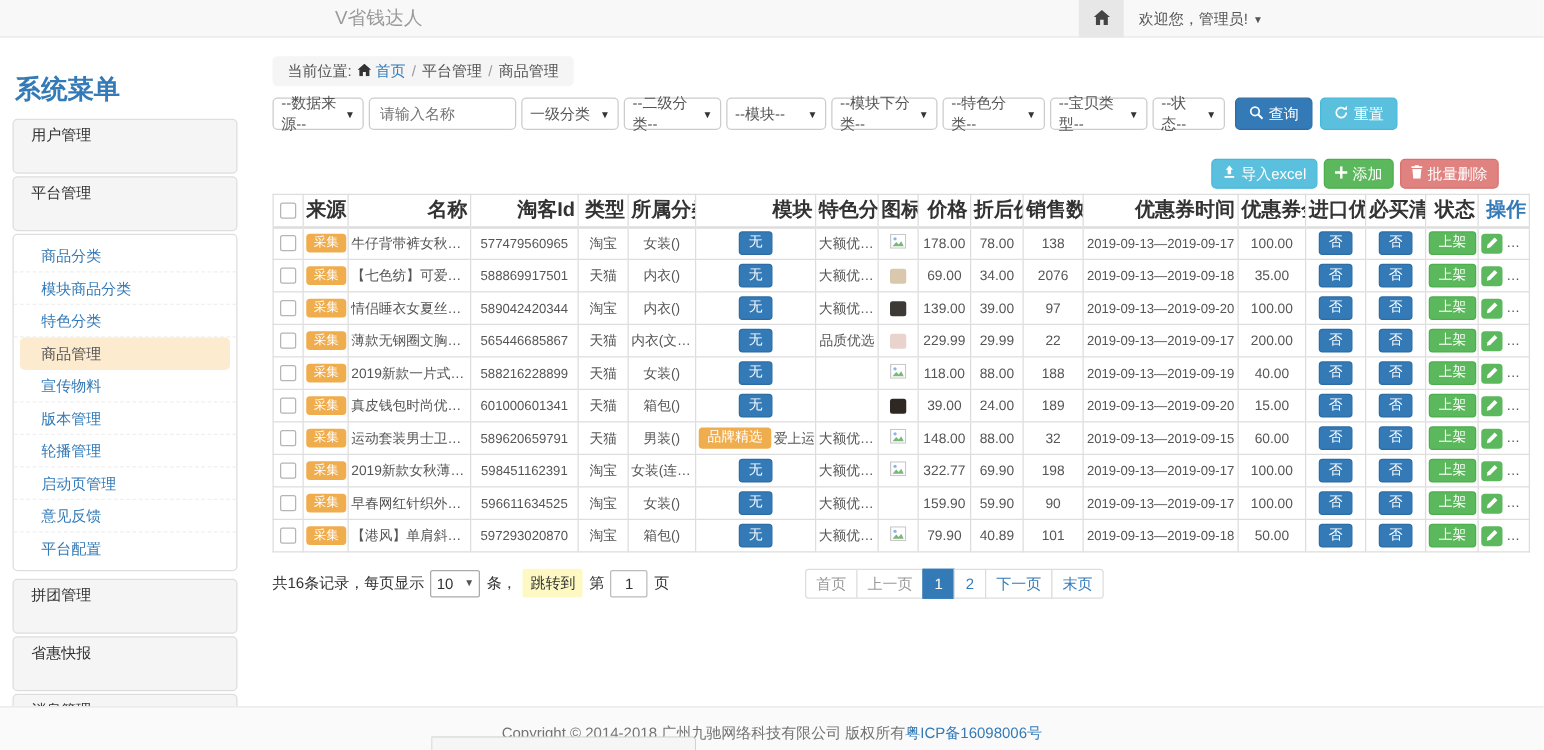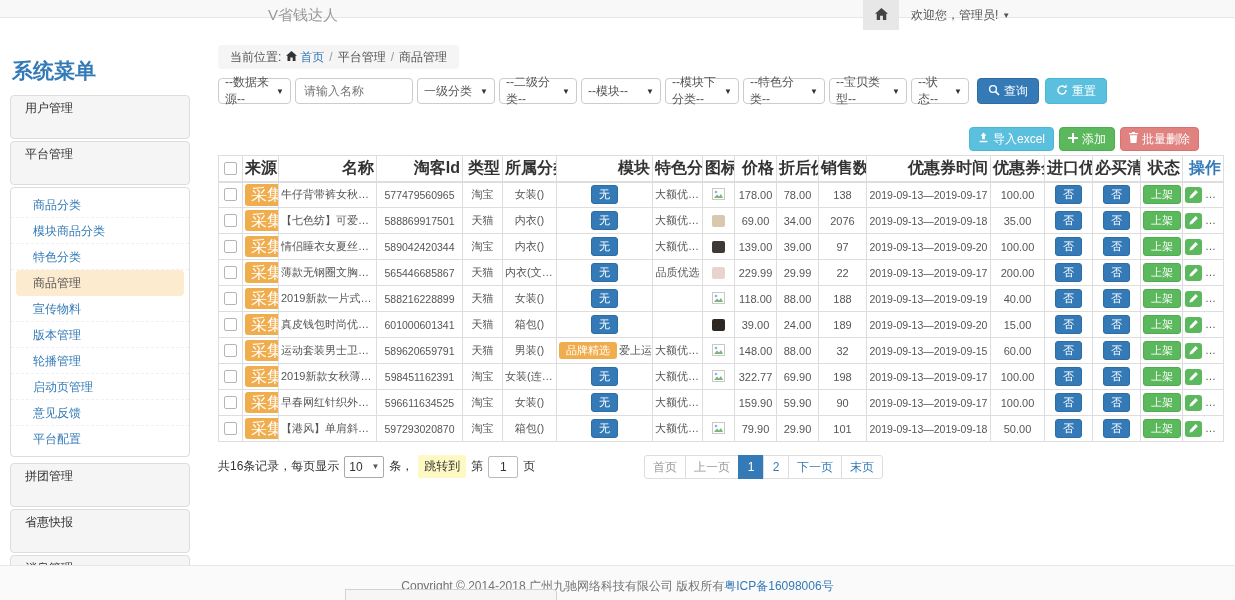--- a/index.html
+++ b/index.html
@@ -1,21 +1,21 @@
 <!DOCTYPE html>
 <html><head>
 <meta charset="utf-8">
 <style>
 *{margin:0;padding:0;box-sizing:border-box;}
 html,body{width:1235px;height:600px;overflow:hidden;background:#fff;
   font-family:"Liberation Sans","DejaVu Sans",sans-serif;font-size:12px;color:#333;}
 body{position:relative;}
 
 
-.topbar{position:absolute;left:0;top:0;width:1235px;height:18px;background:#f8f8f8;border-bottom:1px solid #e7e7e7;z-index:3;}
+.topbar{position:absolute;left:0;top:0;width:1235px;height:30px;background:#f8f8f8;border-bottom:1px solid #e7e7e7;z-index:3;}
 .brand{position:absolute;left:268px;top:0;line-height:30px;font-size:15px;color:#9a9a9a;}
 .topbar-right{position:absolute;left:863px;top:0;height:30px;display:flex;align-items:center;}
 .home-box{width:36px;height:30px;background:#e7e7e7;display:flex;align-items:center;justify-content:center;cursor:pointer;color:#444;}
 .welcome{margin-left:12px;color:#555;cursor:pointer;}
 .caret{display:inline-block;margin-left:4px;font-size:8px;color:#555;vertical-align:1px;}
 
 
 .sidebar{position:absolute;left:10px;top:55px;width:180px;z-index:1;}
 .sys-title{font-size:21px;font-weight:bold;color:#337ab7;margin:2px 0 10px 2px;}
 .side-panel{height:44px;line-height:24px;background:#f5f5f5;border:1px solid #ddd;border-radius:4px;padding-left:14px;color:#333;margin-bottom:2px;cursor:pointer;}
@@ -45,21 +45,21 @@
 .tb-add{background:#5cb85c;border:1px solid #4cae4c;}
 .tb-del{background:#e0827f;border:1px solid #d9716d;}
 
 
 table{position:absolute;left:218px;top:155px;width:1005px;border-collapse:collapse;table-layout:fixed;background:#fff;z-index:2;}
 th{height:26px;border:1px solid #ddd;border-bottom:2px solid #ddd;font-weight:bold;font-size:16px;color:#333;text-align:right;padding:0 2px;background:#fff;white-space:nowrap;overflow:hidden;}
 th.op-head{color:#337ab7;}
 td{height:26px;border:1px solid #ddd;text-align:center;font-size:11px;color:#555;padding:0 2px;overflow:hidden;white-space:nowrap;text-overflow:ellipsis;}
 td.t-id,td.t-time{font-size:10.5px;}
 .cb{width:13px;height:13px;border:1px solid #b5b5b5;border-radius:2px;background:#fff;margin:0 auto;cursor:pointer;}
-.badge{display:inline-block;border-radius:3px;color:#fff;font-size:16px;padding:2px 6px;line-height:1.1;}
+.badge{display:inline-block;border-radius:3px;color:#fff;font-size:10px;padding:2px 6px;line-height:1.1;}
 .b-orange{background:#f0ad4e;}
 .btn-mini{display:inline-block;border-radius:3px;color:#fff;font-size:11px;padding:2px 7px;line-height:1.2;cursor:pointer;}
 .m-blue{background:#337ab7;border:1px solid #2e6da4;}
 .m-green{background:#5cb85c;border:1px solid #4cae4c;}
 .op-btn{display:inline-flex;align-items:center;justify-content:center;width:17px;height:16px;border-radius:3px;cursor:pointer;vertical-align:middle;}
 .op-edit{background:#5cb85c;margin-right:3px;}
 .op-del{background:#d9534f;}
 .thumb{display:inline-block;width:13px;height:12px;border-radius:2px;vertical-align:middle;}
 .mod-wrap{display:inline-flex;align-items:center;gap:2px;max-width:100%;}
 
@@ -149,21 +149,21 @@
       <span class="caret">▼</span>
     </div>
     <div class="f-select" style="width: 78px;">
       <span>--二级分类--</span>
       <span class="caret">▼</span>
     </div>
     <div class="f-select" style="width: 80px;">
       <span>--模块--</span>
       <span class="caret">▼</span>
     </div>
-    <div class="f-select" style="width: 74px;">
+    <div class="f-select" style="width: 85px;">
       <span>--模块下分类--</span>
       <span class="caret">▼</span>
     </div>
     <div class="f-select" style="width: 82px;">
       <span>--特色分类--</span>
       <span class="caret">▼</span>
     </div>
     <div class="f-select" style="width: 78px;">
       <span>--宝贝类型--</span>
       <span class="caret">▼</span>
@@ -573,21 +573,21 @@
         <td><span class="mod-wrap">
             <span class="btn-mini m-blue">无</span>
           </span></td>
         <td>大额优惠券</td>
         <td><svg width="13" height="12" viewBox="0 0 13 12">
             <rect x="0.5" y="0.5" width="12" height="11" fill="#fff" stroke="#c9c9c9"></rect>
             <circle cx="4" cy="4" r="1.3" fill="#8ab4e8"></circle>
             <path d="M2 10l3-3.5 2 2 2-2.5 2 4z" fill="#79b77a"></path>
           </svg></td>
         <td>79.90</td>
-        <td>29.90</td>
+        <td>40.89</td>
         <td>101</td>
         <td class="t-time">2019-09-13—2019-09-18</td>
         <td>50.00</td>
         <td><span class="btn-mini m-blue">否</span></td>
         <td><span class="btn-mini m-blue">否</span></td>
         <td><span class="btn-mini m-green">上架</span></td>
         <td><span class="op-btn op-edit">
             <svg width="11" height="11" viewBox="0 0 12 12">
               <path fill="#fff" d="M8.4 1.1l2.4 2.4-6.3 6.3-2.9.6.6-2.9z"></path>
             </svg>

